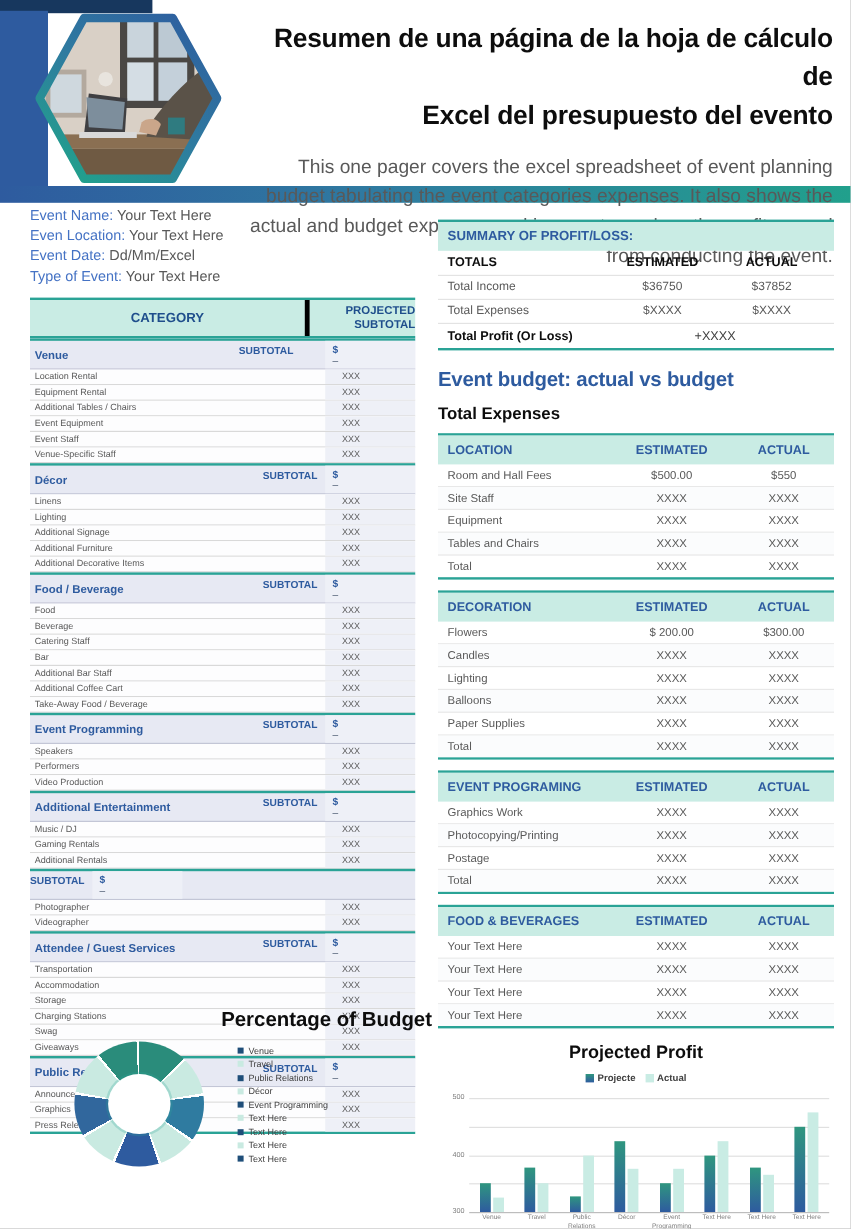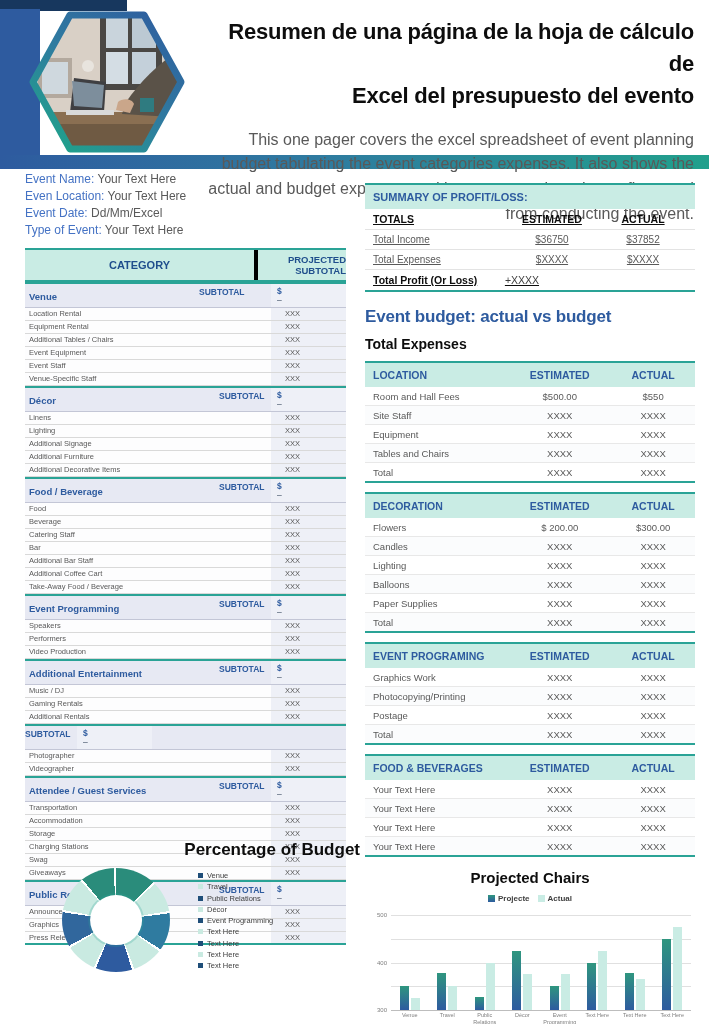--- a/index.html
+++ b/index.html
@@ -54,26 +54,26 @@
   .pct-legend { margin-left:28px; margin-top:2px; }
   .pct-legend .li { display:flex; align-items:center; font-size:7.5px; color:#404040; line-height:1.5; }
   .pct-legend .sw { width:5px; height:5px; margin-right:4px; flex:0 0 auto; }
 
   
   .right-col { position:absolute; left:365px; top:183px; width:330px; }
 
   .sum-table { border-top:2px solid #2aa396; border-bottom:2px solid #2aa396; }
   .sum-head { background:#c9ece4; color:#2e5b9f; font-weight:bold; font-size:11px; padding:6px 8px; }
   .sum-row { display:grid; grid-template-columns:42% 30% 28%; align-items:center;
-    border-bottom:1px solid #e3e3e3; padding:4px 8px; font-size:10px; color:#595959;text-decoration:underline; }
+    border-bottom:1px solid #e3e3e3; padding:4px 8px; font-size:10px; color:#595959; }
   .sum-row:last-child { border-bottom:none; }
   .sum-row.hdr { font-weight:bold; color:#0d0d0d; font-size:10.5px; }
   .sum-row .c2, .sum-row .c3 { text-align:center; }
   .sum-row.total { font-weight:bold; color:#0d0d0d; font-size:10.5px; }
-  .sum-row.total .span23 { grid-column:2 / 4; font-weight:normal; color:#404040; }
+  .sum-row.total .span23 { grid-column:2 / 4; text-align:center; font-weight:normal; color:#404040; }
 
   .budget-heading { margin-top:15px; font-size:17px; font-weight:bold; color:#2e5b9f; letter-spacing:-.2px; }
   .budget-subheading { margin-top:9px; font-size:14px; font-weight:bold; color:#0d0d0d; }
 
   .exp-table { margin-top:9px; border-top:2px solid #2aa396; border-bottom:2px solid #2aa396; }
   .exp-head { display:grid; grid-template-columns:42% 32% 26%; background:#c9ece4;
     color:#2e5b9f; font-weight:bold; font-size:10.5px; padding:6px 0 6px 8px; }
   .exp-head .c2, .exp-head .c3 { text-align:center; }
   .exp-row { display:grid; grid-template-columns:42% 32% 26%; font-size:9.5px; color:#595959;
     padding:4px 0 3px 8px; border-bottom:1px solid #e8e8e8; }
@@ -544,21 +544,21 @@
           </div>
           <div class="exp-row">
             <div class="c1">Your Text Here</div>
             <div class="c2">XXXX</div>
             <div class="c3">XXXX</div>
           </div>
         </div>
       </div>
 
     <div class="chart-section">
-      <div class="chart-title">Projected Chairs</div>
+      <div class="chart-title">Projected Profit</div>
       <div class="chart-legend" id="bar-legend">
           <div class="li">
             <div class="sw" style="background: linear-gradient(rgb(47, 150, 127), rgb(46, 91, 159));"></div>
             <div>Projecte</div>
           </div>
           <div class="li">
             <div class="sw" style="background: rgb(201, 236, 228);"></div>
             <div>Actual</div>
           </div>
         </div>

